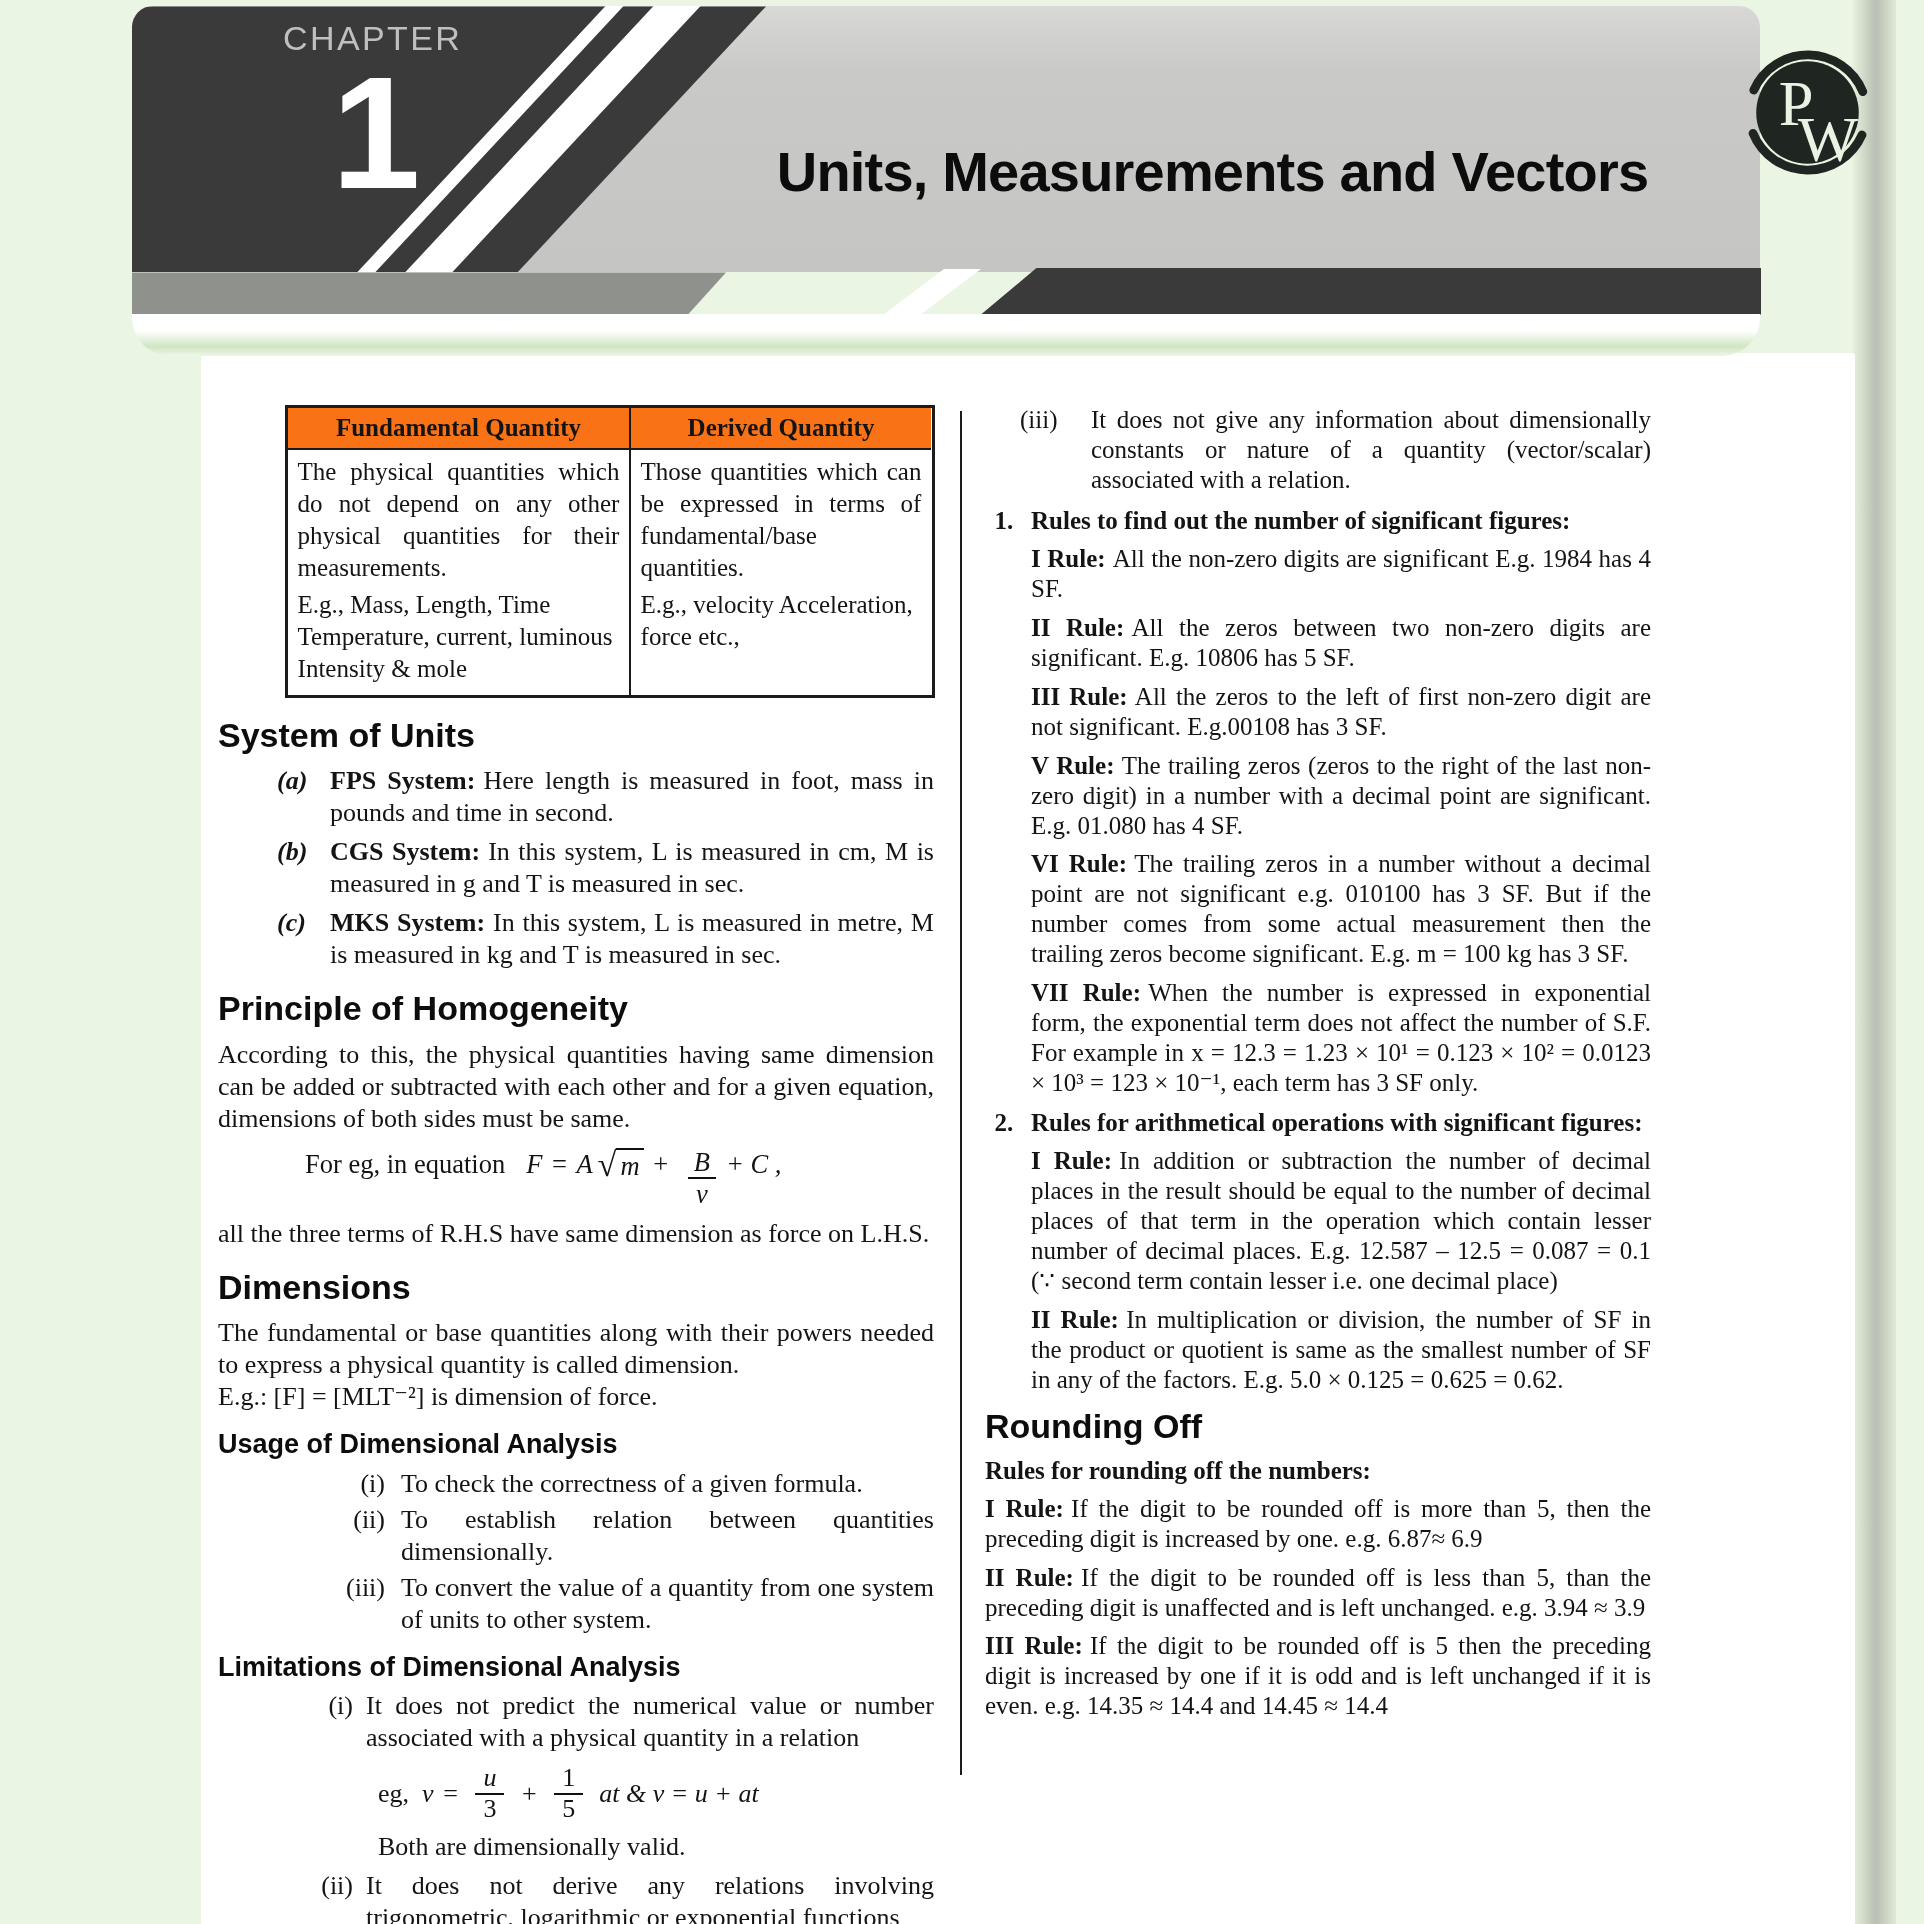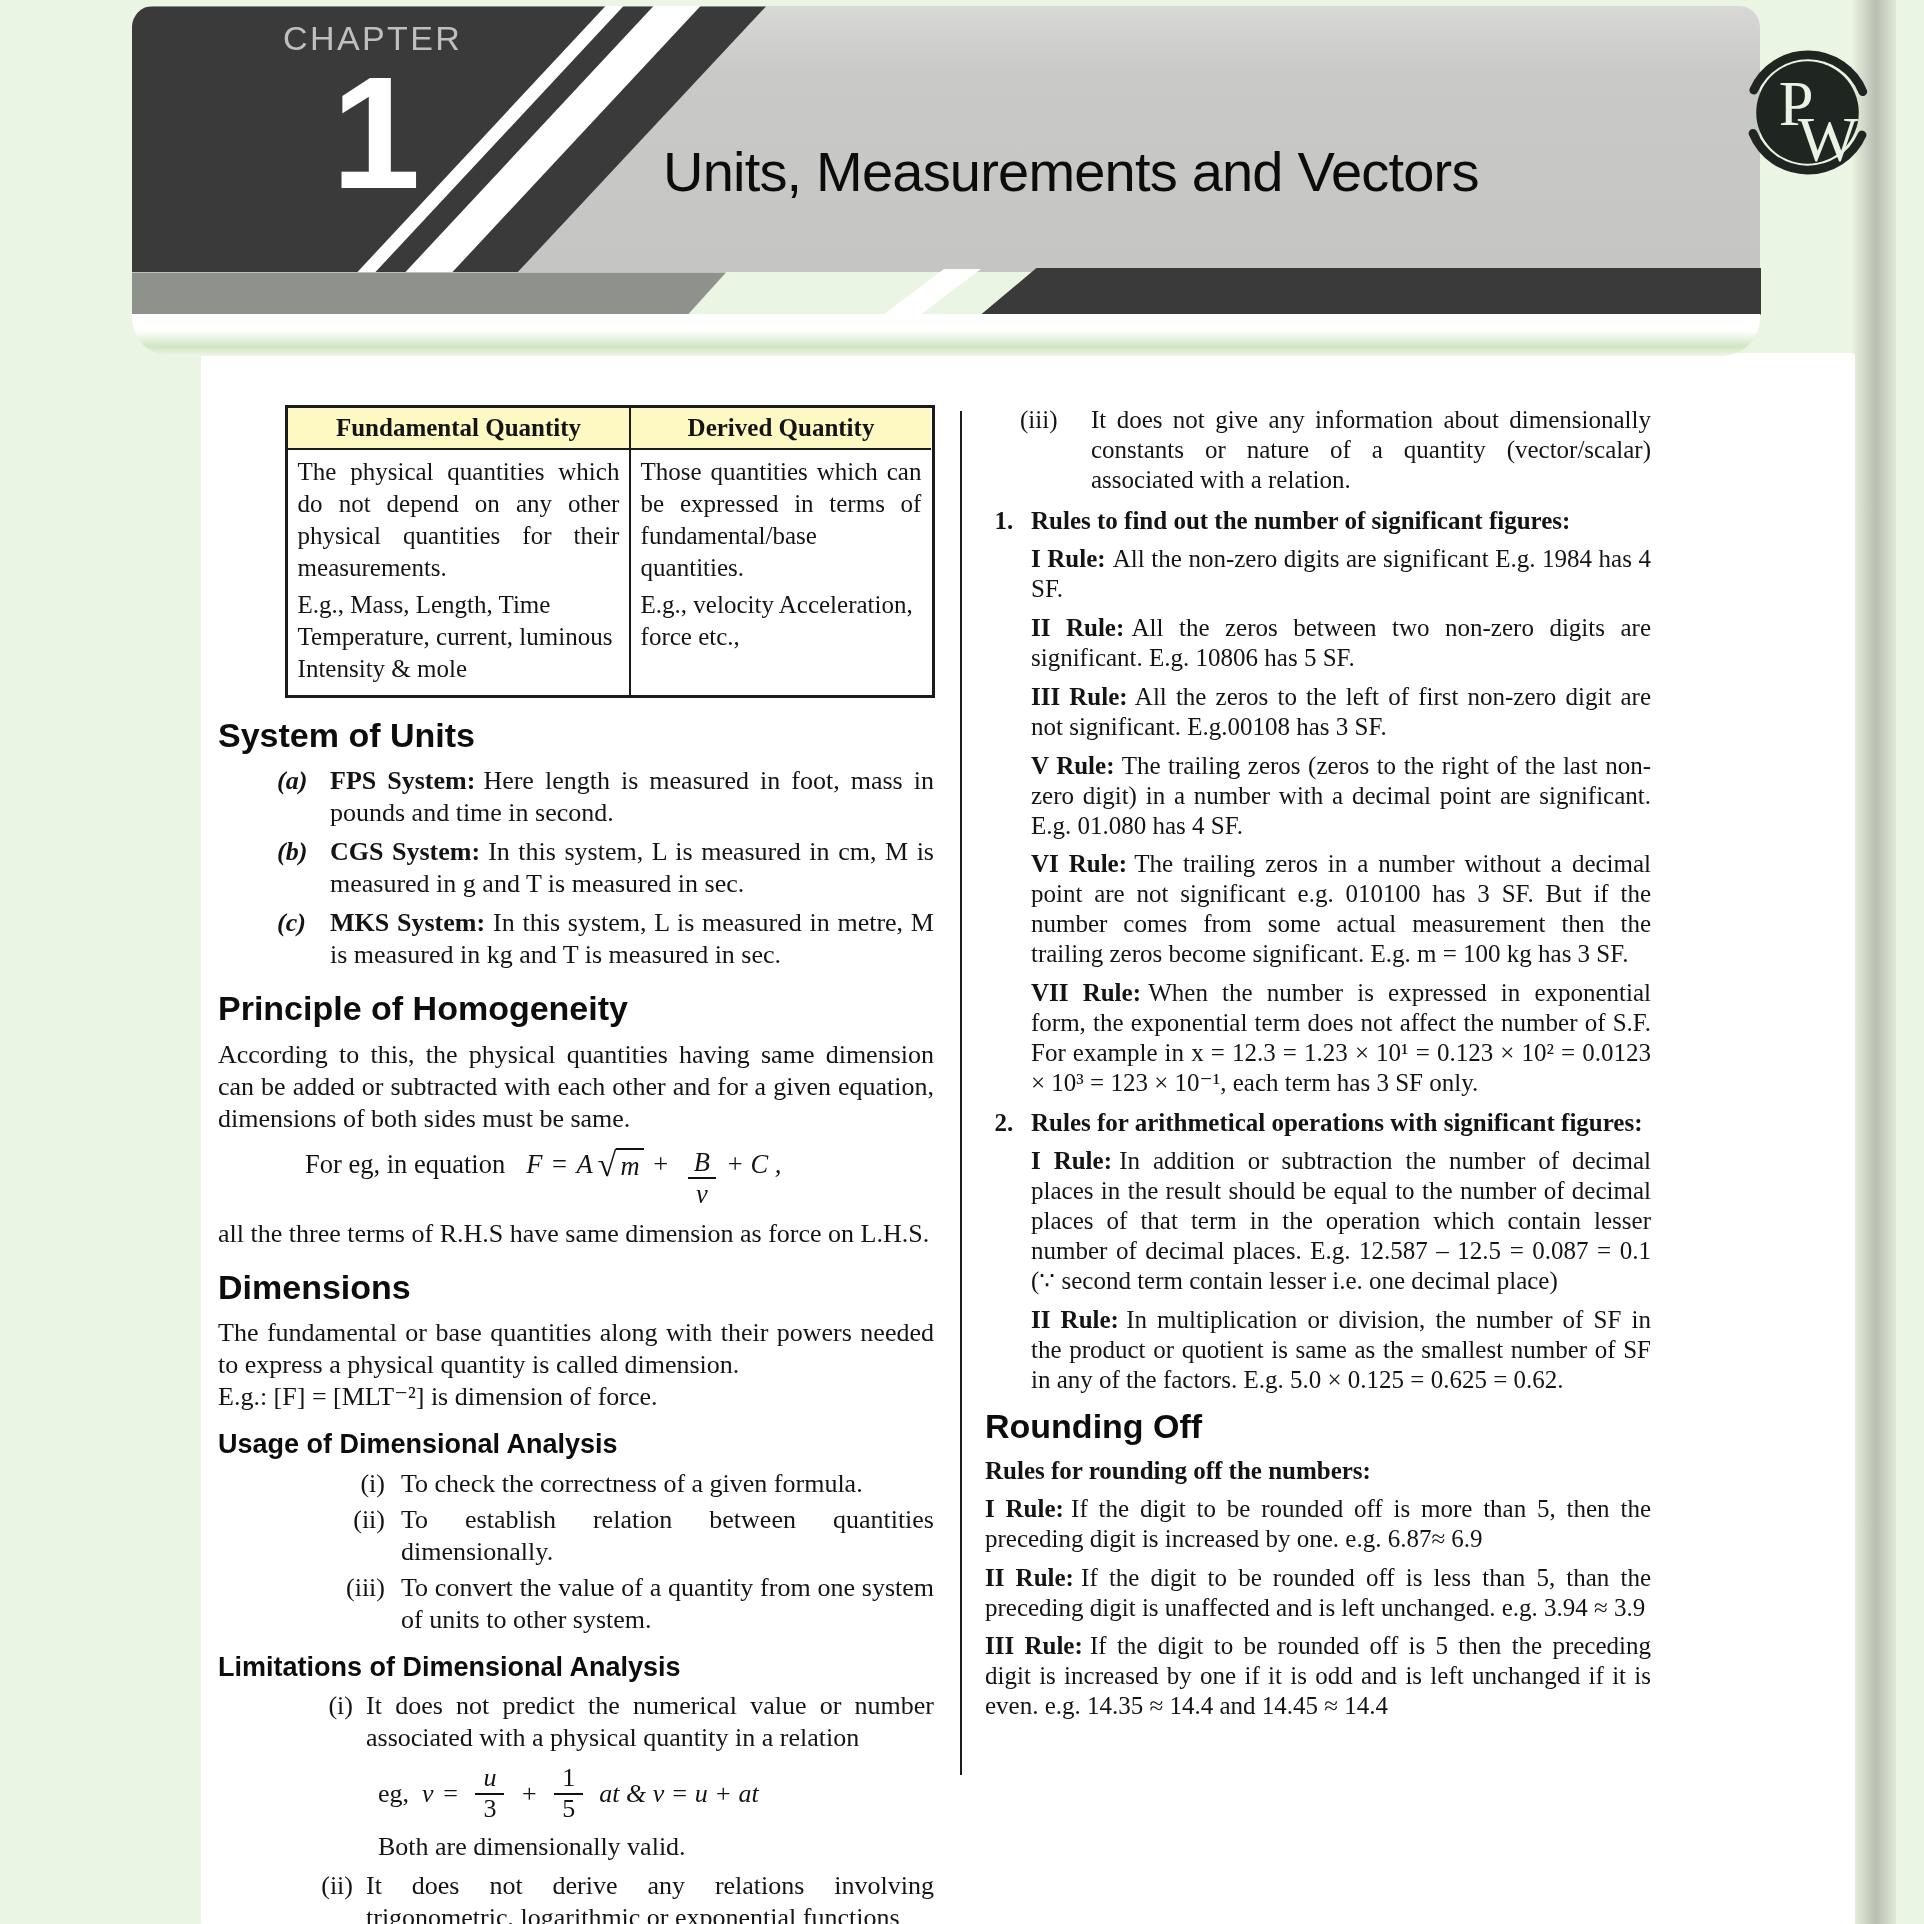--- a/index.html
+++ b/index.html
@@ -20,21 +20,21 @@
   .darkbox{position:absolute;left:0;top:0;width:634px;height:266px;background:#3a3a3a;
     clip-path:polygon(0 0,100% 0,60.8% 100%,0 100%);}
   .stripe{position:absolute;top:-8px;height:289px;background:#ffffff;transform:skewX(-43deg);transform-origin:top left;}
   .stripe.s1{left:481px;width:18.4px;}
   .stripe.s2{left:529px;width:47px;}
   .chapter-label{position:absolute;left:151px;top:13px;font-family:"Liberation Sans","DejaVu Sans",sans-serif;
     font-weight:normal;font-size:34px;letter-spacing:2.4px;color:#bfc0be;}
   .chapter-number{position:absolute;left:184px;top:47px;width:120px;text-align:center;
     font-family:"Liberation Sans","DejaVu Sans",sans-serif;font-weight:bold;font-size:160px;line-height:1;color:#ffffff;}
   .title{position:absolute;left:531px;top:133px;width:1099px;font-family:"Liberation Sans","DejaVu Sans",sans-serif;
-    font-weight:normal;font-size:56px;letter-spacing:-0.8px;color:#0c0c0c;white-space:nowrap;}
+    font-weight:bold;font-size:56px;letter-spacing:-0.8px;color:#0c0c0c;white-space:nowrap;text-align:center;}
   .substrip{position:absolute;left:0;top:266px;width:1628px;height:42px;}
   .sub-gray{position:absolute;left:0;top:0;width:594px;height:42px;background:#8f918d;
     clip-path:polygon(0 0,100% 0,calc(100% - 38px) 100%,0 100%);}
   .sub-white-stripe{position:absolute;left:812px;top:-3.2px;width:37px;height:48px;background:#ffffff;
     transform:skewX(-53deg);transform-origin:top left;}
   .sub-dark{position:absolute;left:849px;top:-4.8px;width:780px;height:47px;background:#3a3a3a;
     clip-path:polygon(56px 0,100% 0,100% 100%,0 100%);}
   .glow{position:absolute;left:0;top:308px;width:1628px;height:42px;border-radius:0 0 38px 38px;
     background:linear-gradient(180deg,#ffffff 0%,#ffffff 40%,#cfe6c2 78%,#eef6e8 100%);}
 
@@ -48,21 +48,21 @@
 
   .h-section{font-family:"Liberation Sans","DejaVu Sans",sans-serif;font-weight:bold;font-size:34px;line-height:37px;
     color:#0d0d0d;margin:19px 0 11.2px;}
   .h-sub{font-family:"Liberation Sans","DejaVu Sans",sans-serif;font-weight:bold;font-size:27px;line-height:30.5px;
     color:#0d0d0d;margin:16px 0 8px;}
   .just{text-align:justify;}
 
   
   .qtable{margin-left:67px;width:650px;border:3.2px solid #1b1b1b;box-sizing:border-box;font-size:25px;line-height:32px;}
   .qrow{display:grid;grid-template-columns:343px 300px;}
-  .qth{background:#fef9c3;font-weight:bold;text-align:center;padding:4px 3.2px;border-bottom:2.4px solid #1b1b1b;}
+  .qth{background:#f97316;font-weight:bold;text-align:center;padding:4px 3.2px;border-bottom:2.4px solid #1b1b1b;}
   .qth.c1,.qtd.c1{border-right:2.4px solid #1b1b1b;}
   .qtd{padding:6.4px 9.6px 9.6px;}
   .qtd .p2{margin-top:4.8px;}
 
   
   .sitem{position:relative;padding-left:112px;margin:7.2px 0;}
   .sitem .mk{position:absolute;left:59px;top:0;font-weight:bold;font-style:italic;}
   .sitem b{margin-right:8px;}
 
   

